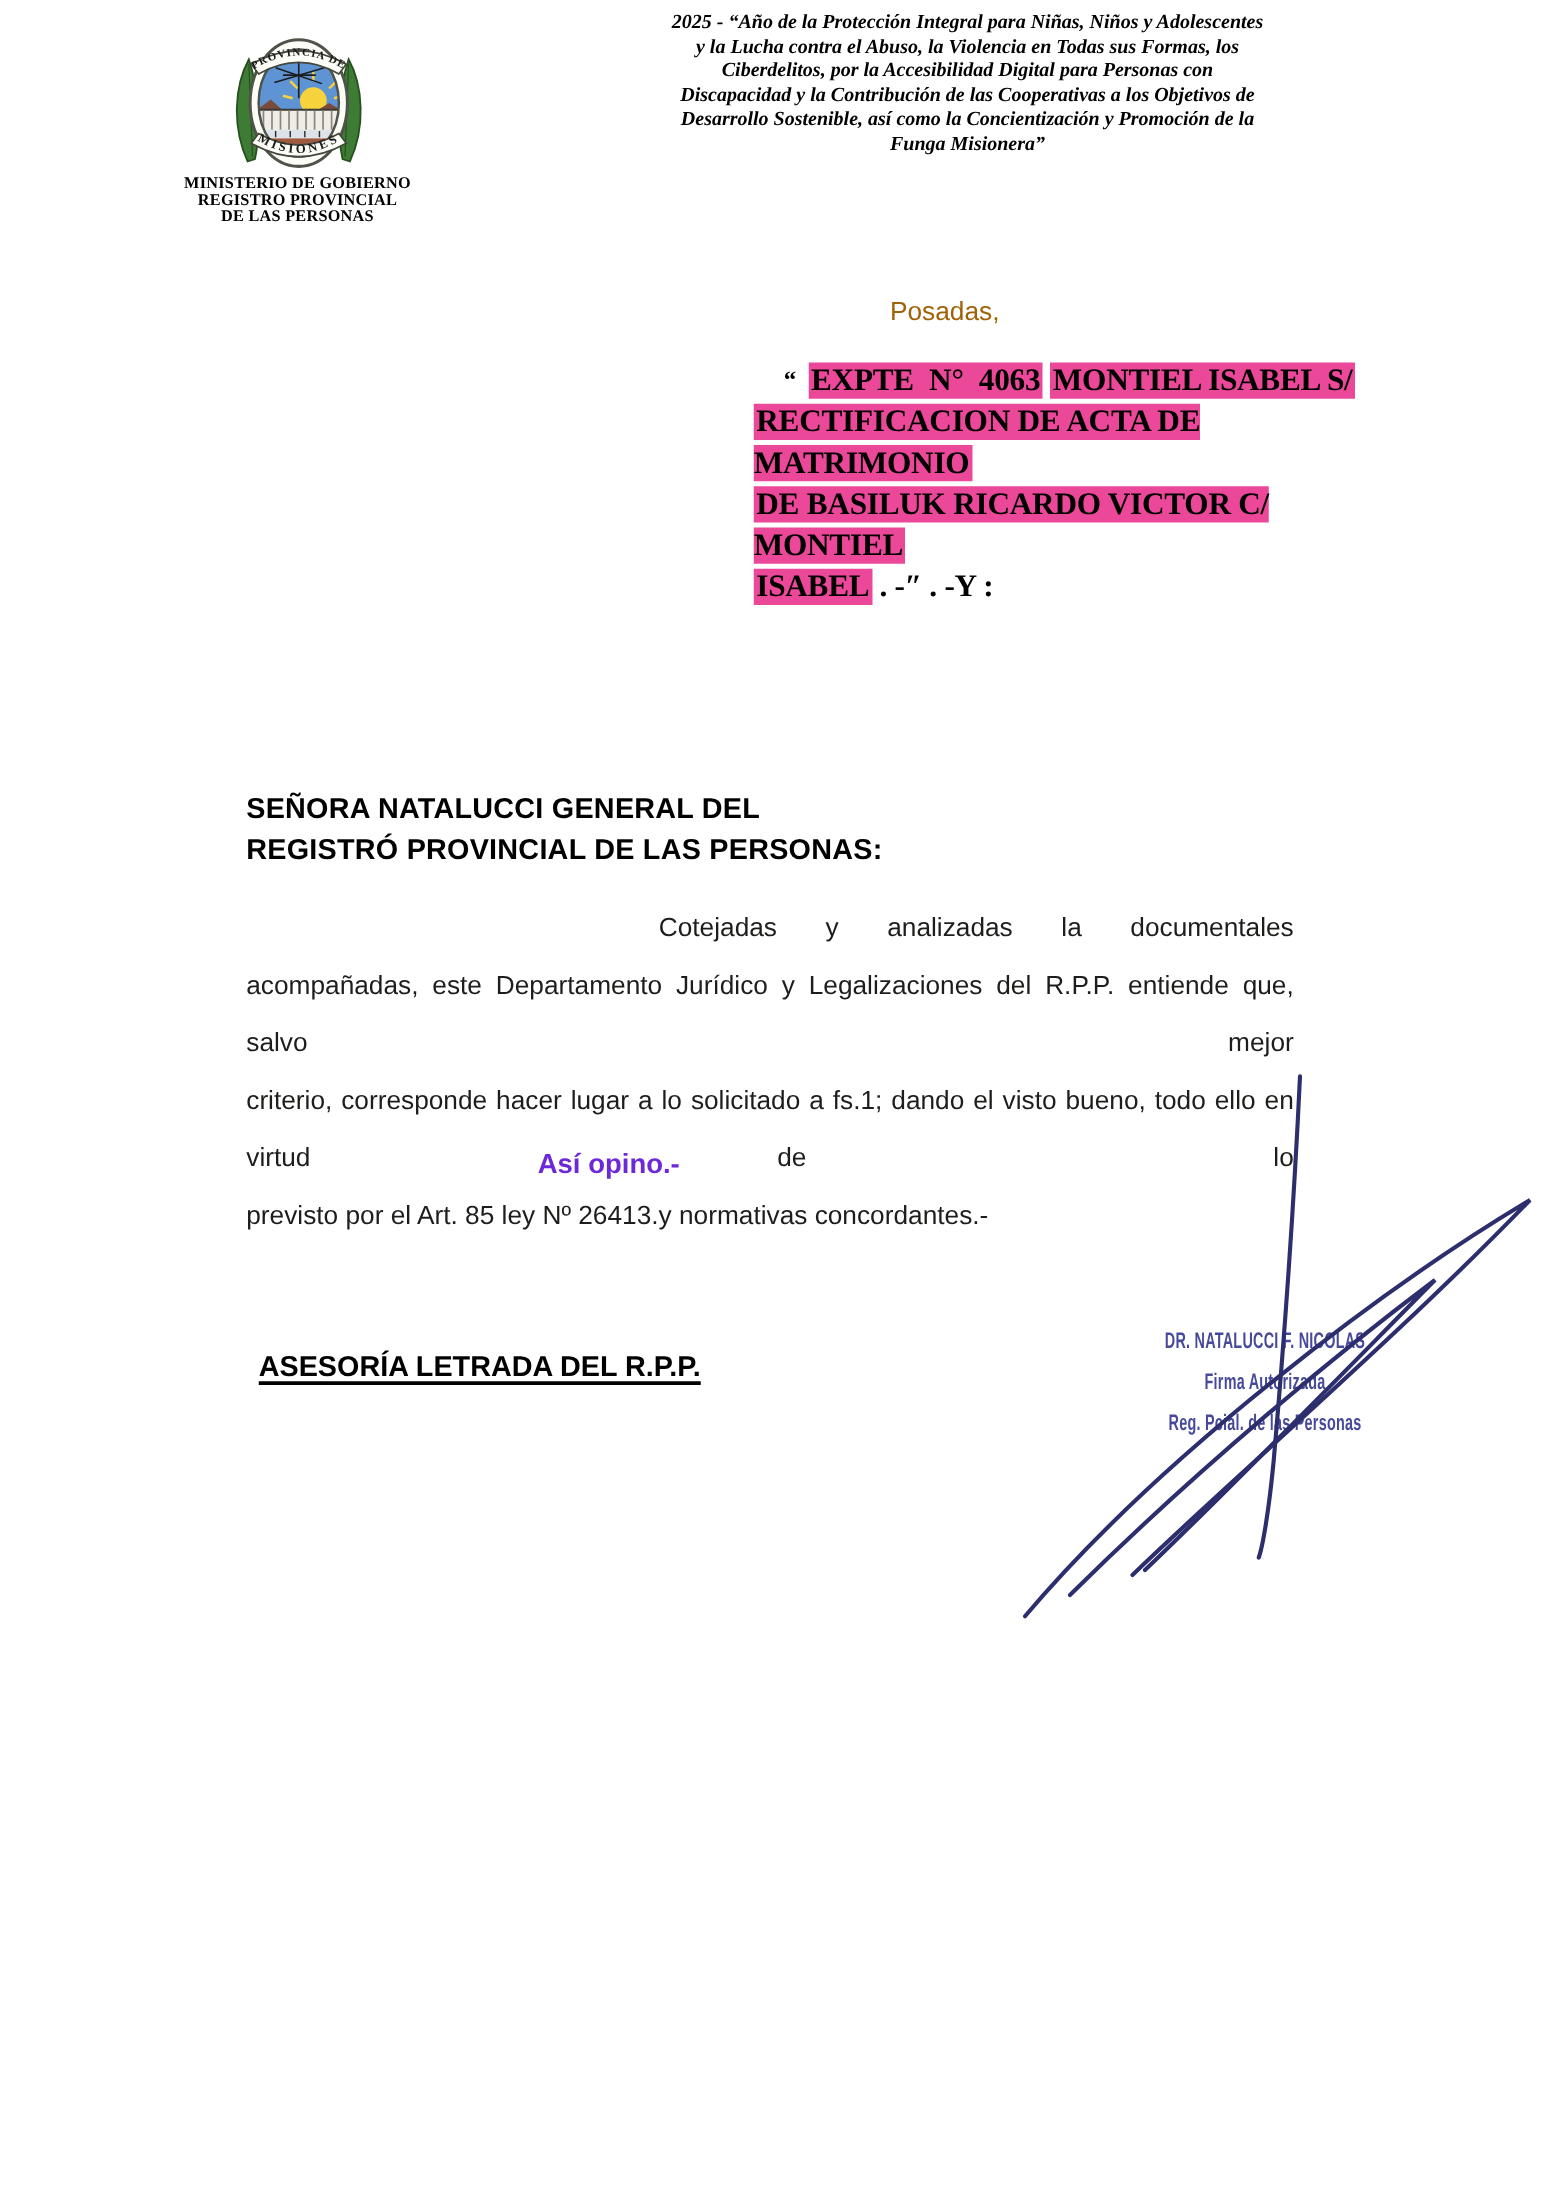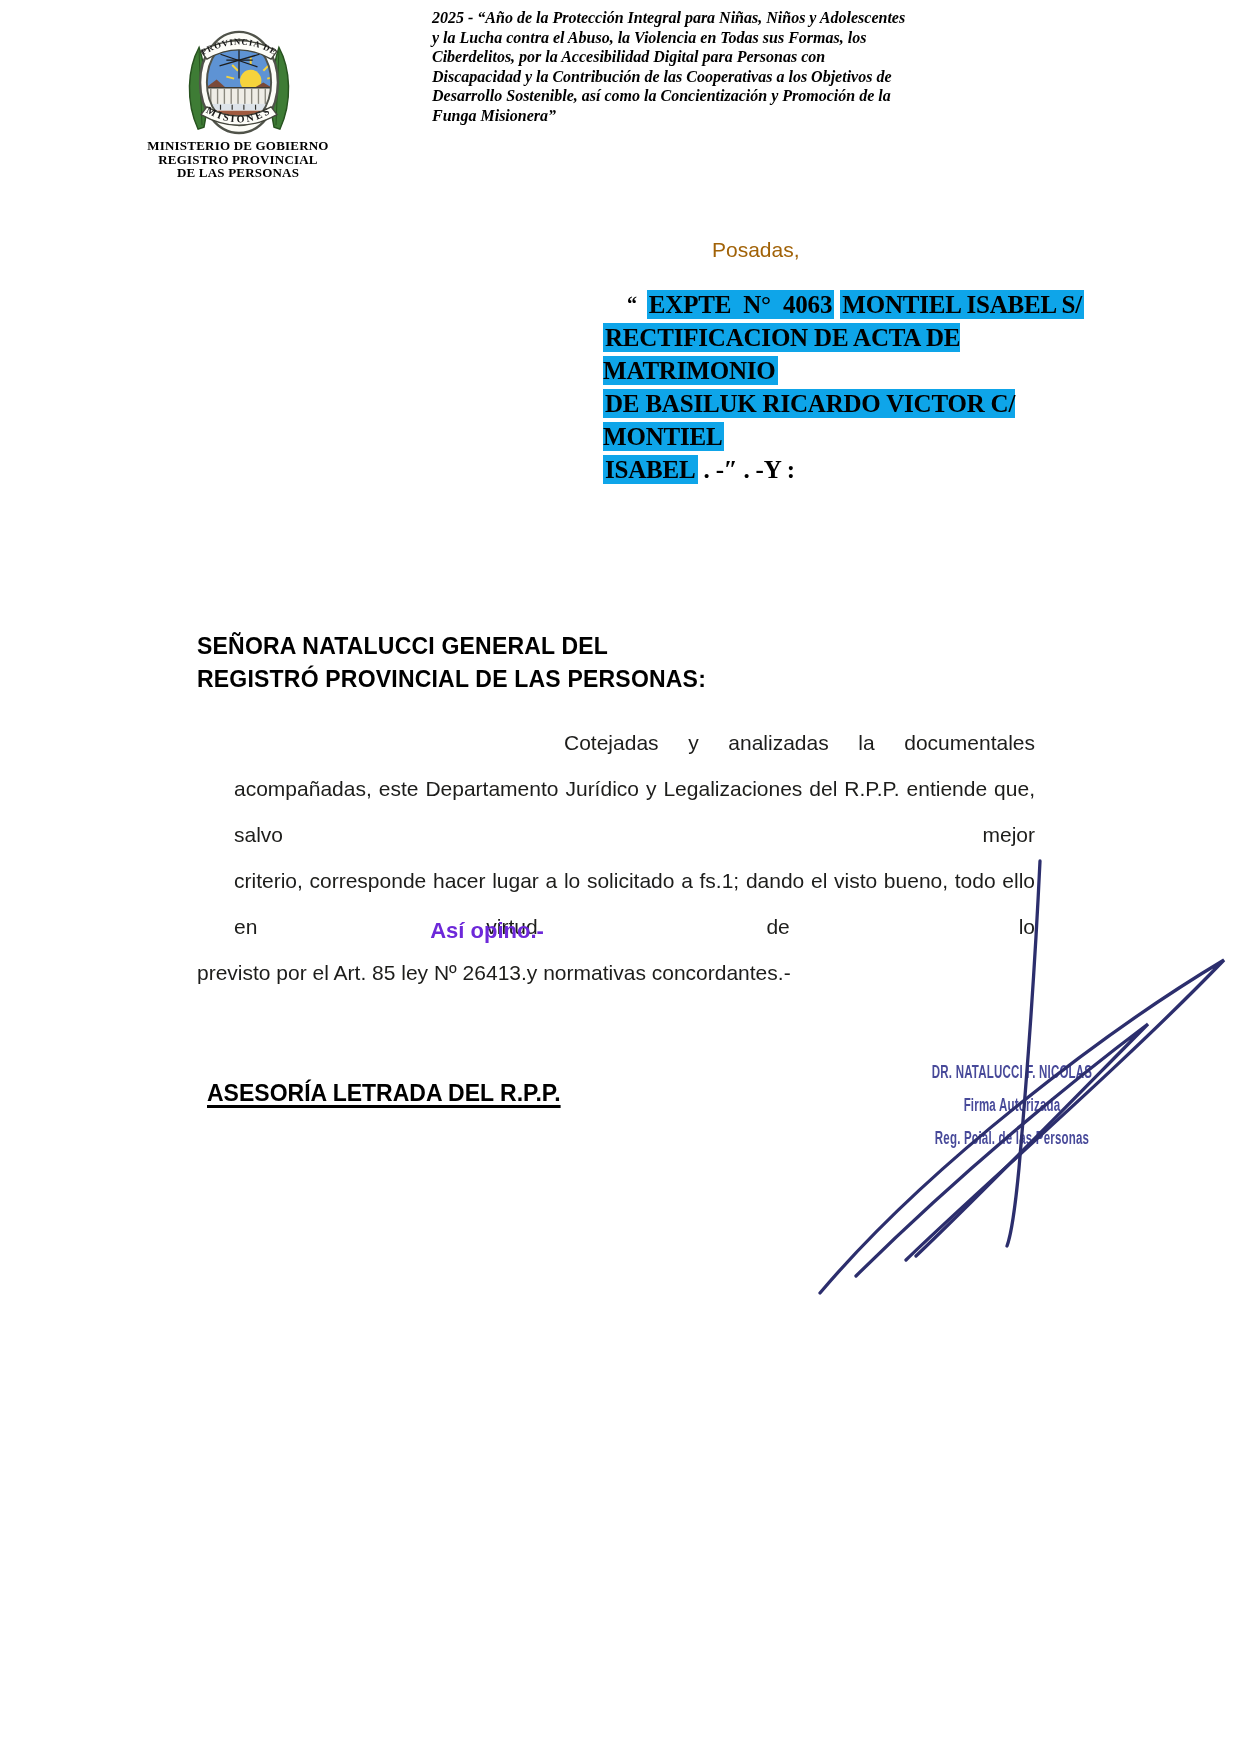--- a/index.html
+++ b/index.html
@@ -10,25 +10,25 @@
     background:#ffffff;
     font-family:"Liberation Sans",sans-serif;
     color:#111;
     overflow:hidden;
   }
   .abs{position:absolute;}
   .pre{white-space:pre-wrap;}
 
   
   .motto{
-    left:432px;top:8px;width:620px;
+    left:464px;top:8px;width:620px;
     font-family:"Liberation Serif",serif;
     font-weight:bold;font-style:italic;
     font-size:16px;line-height:19.5px;
-    text-align:left;color:#000;
+    text-align:center;color:#000;
   }
   .ministry{
     left:128px;top:139px;width:220px;
     text-align:center;
     font-family:"Liberation Serif",serif;
     font-weight:bold;font-size:13px;line-height:13.5px;
     letter-spacing:.2px;color:#000;
   }
   .coat{left:166px;top:22px;}
 
@@ -37,35 +37,35 @@
 
   
   .expte{
     left:603px;top:288px;width:515px;
     font-family:"Liberation Serif",serif;
     font-weight:bold;font-size:25px;line-height:33px;
     letter-spacing:-.2px;color:#000;
   }
   .expte .l1{padding-left:24px;}
   .expte .oq{margin-right:10px;font-size:20px;vertical-align:2px;}
-  .hl{background:#0ea5e9;padding:1px 2px;}
+  .hl{background:#ec4899;padding:1px 2px;}
 
   
   .addressee{
     left:197px;top:630px;
     font-weight:bold;font-size:23px;line-height:33px;
     letter-spacing:.2px;color:#000;
   }
 
   
   .opinion{
     left:197px;top:720px;width:838px;
     font-size:21px;line-height:46px;color:#1d1d1b;
   }
-  .opinion .jl{text-align:justify;text-align-last:justify;margin-left:37px;-moz-text-align-last:justify;}
+  .opinion .jl{text-align:justify;text-align-last:justify;-moz-text-align-last:justify;}
   .opinion .ind{padding-left:330px;}
   .opinion .ll{text-align:left;text-align-last:left;}
   .asi{
     left:197px;top:918px;width:580px;text-align:center;
     font-weight:bold;font-size:22px;color:#6d28d9;
   }
 
   
   .asesoria{
     left:207px;top:1080px;

